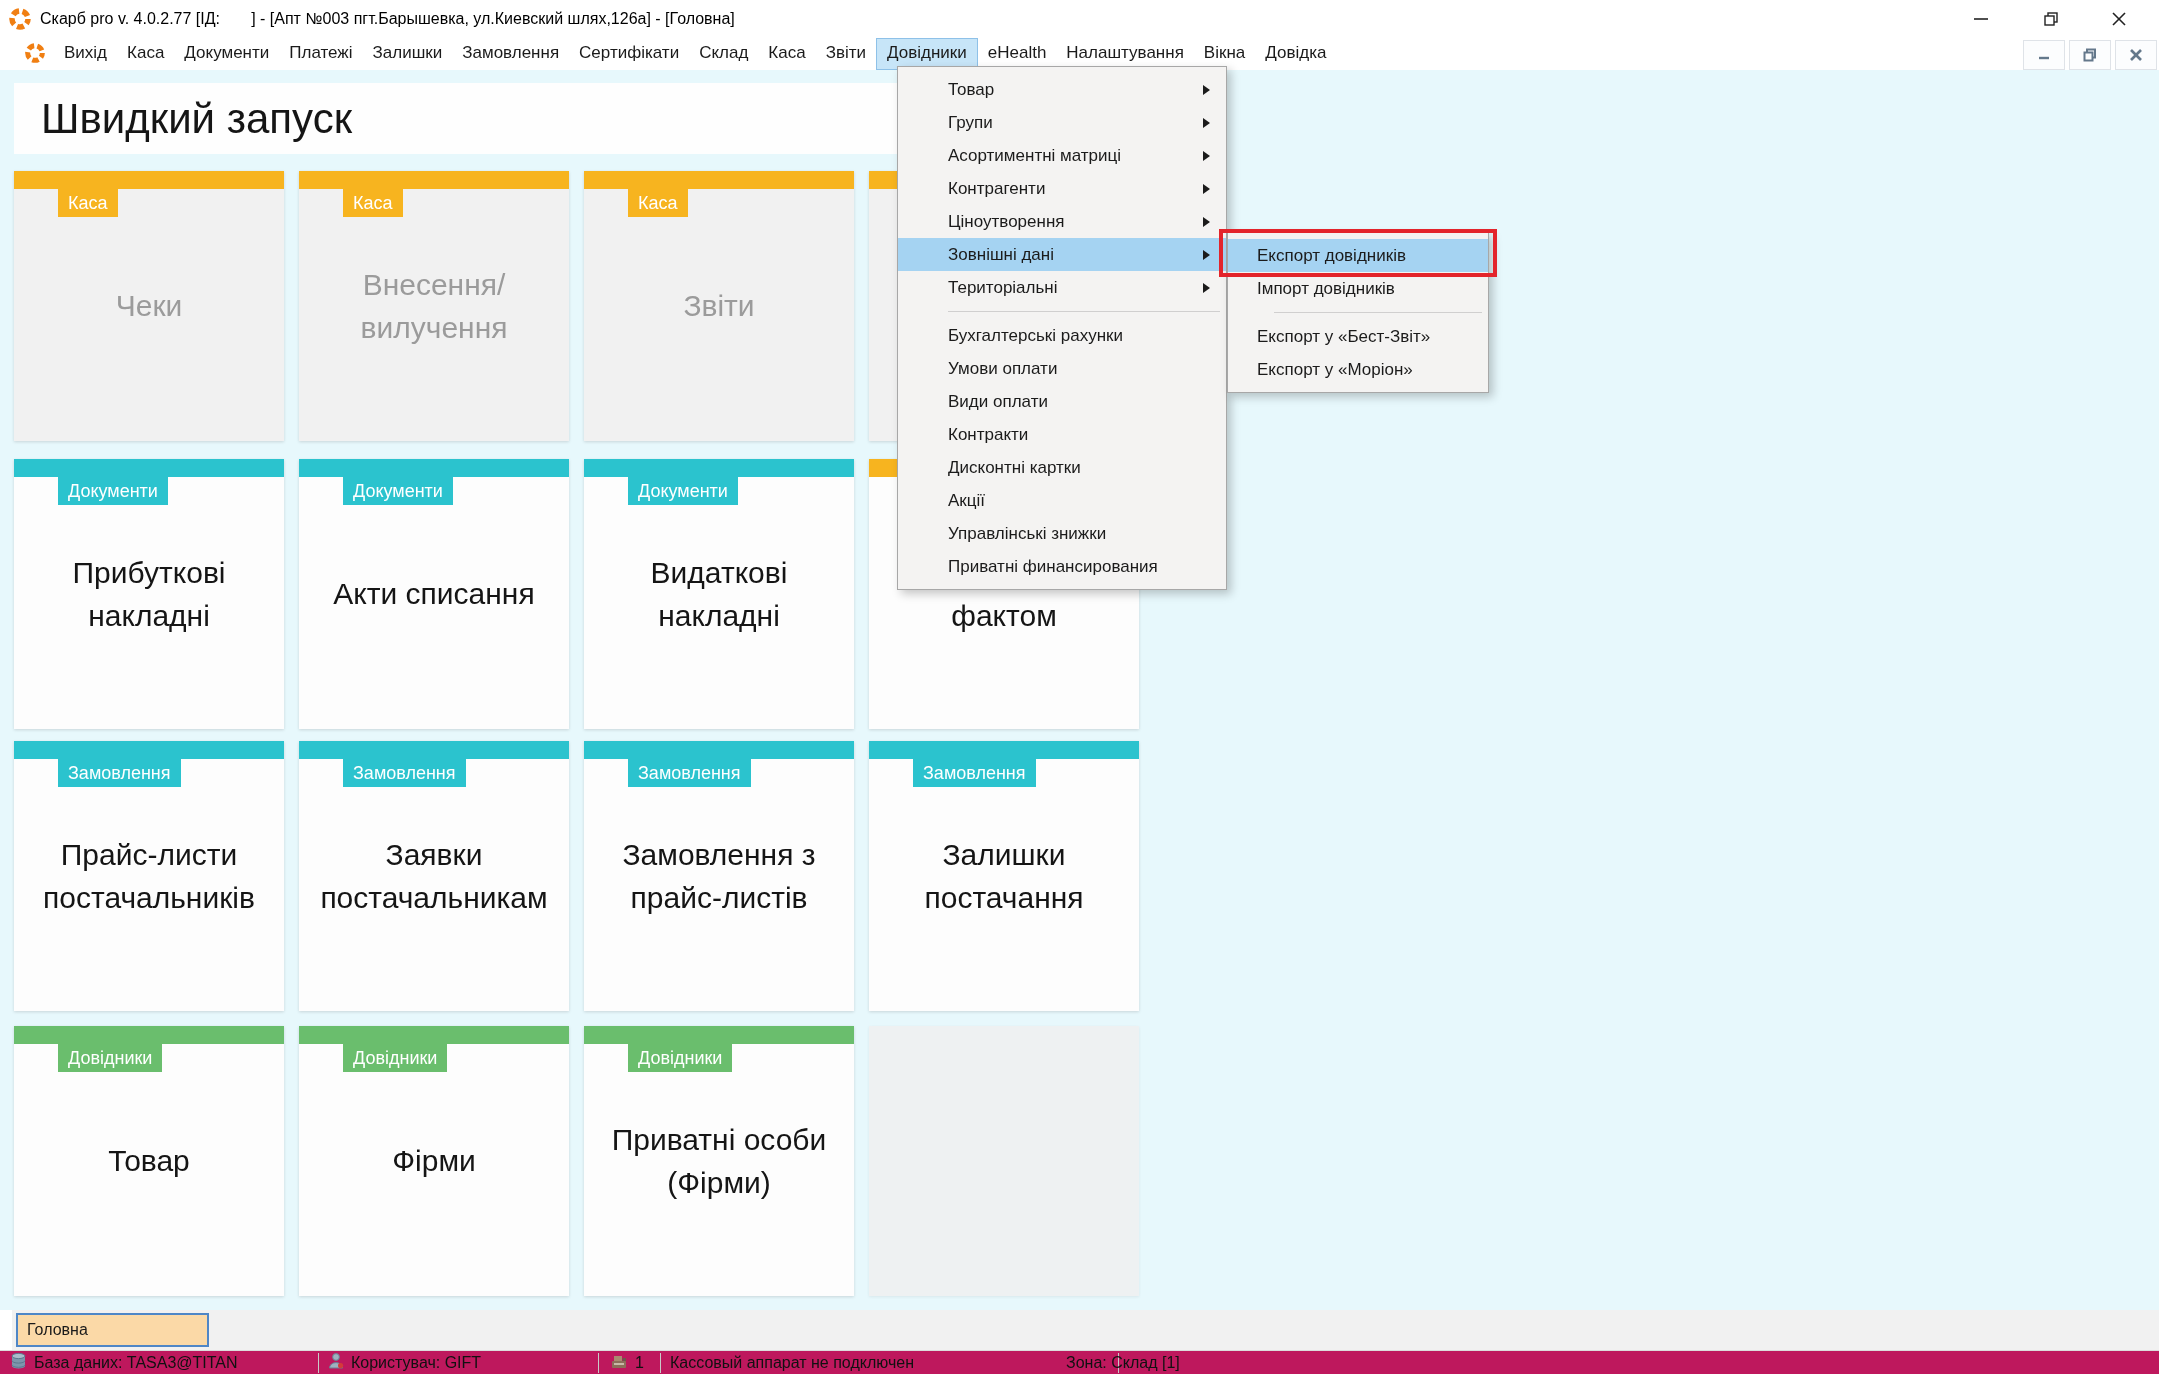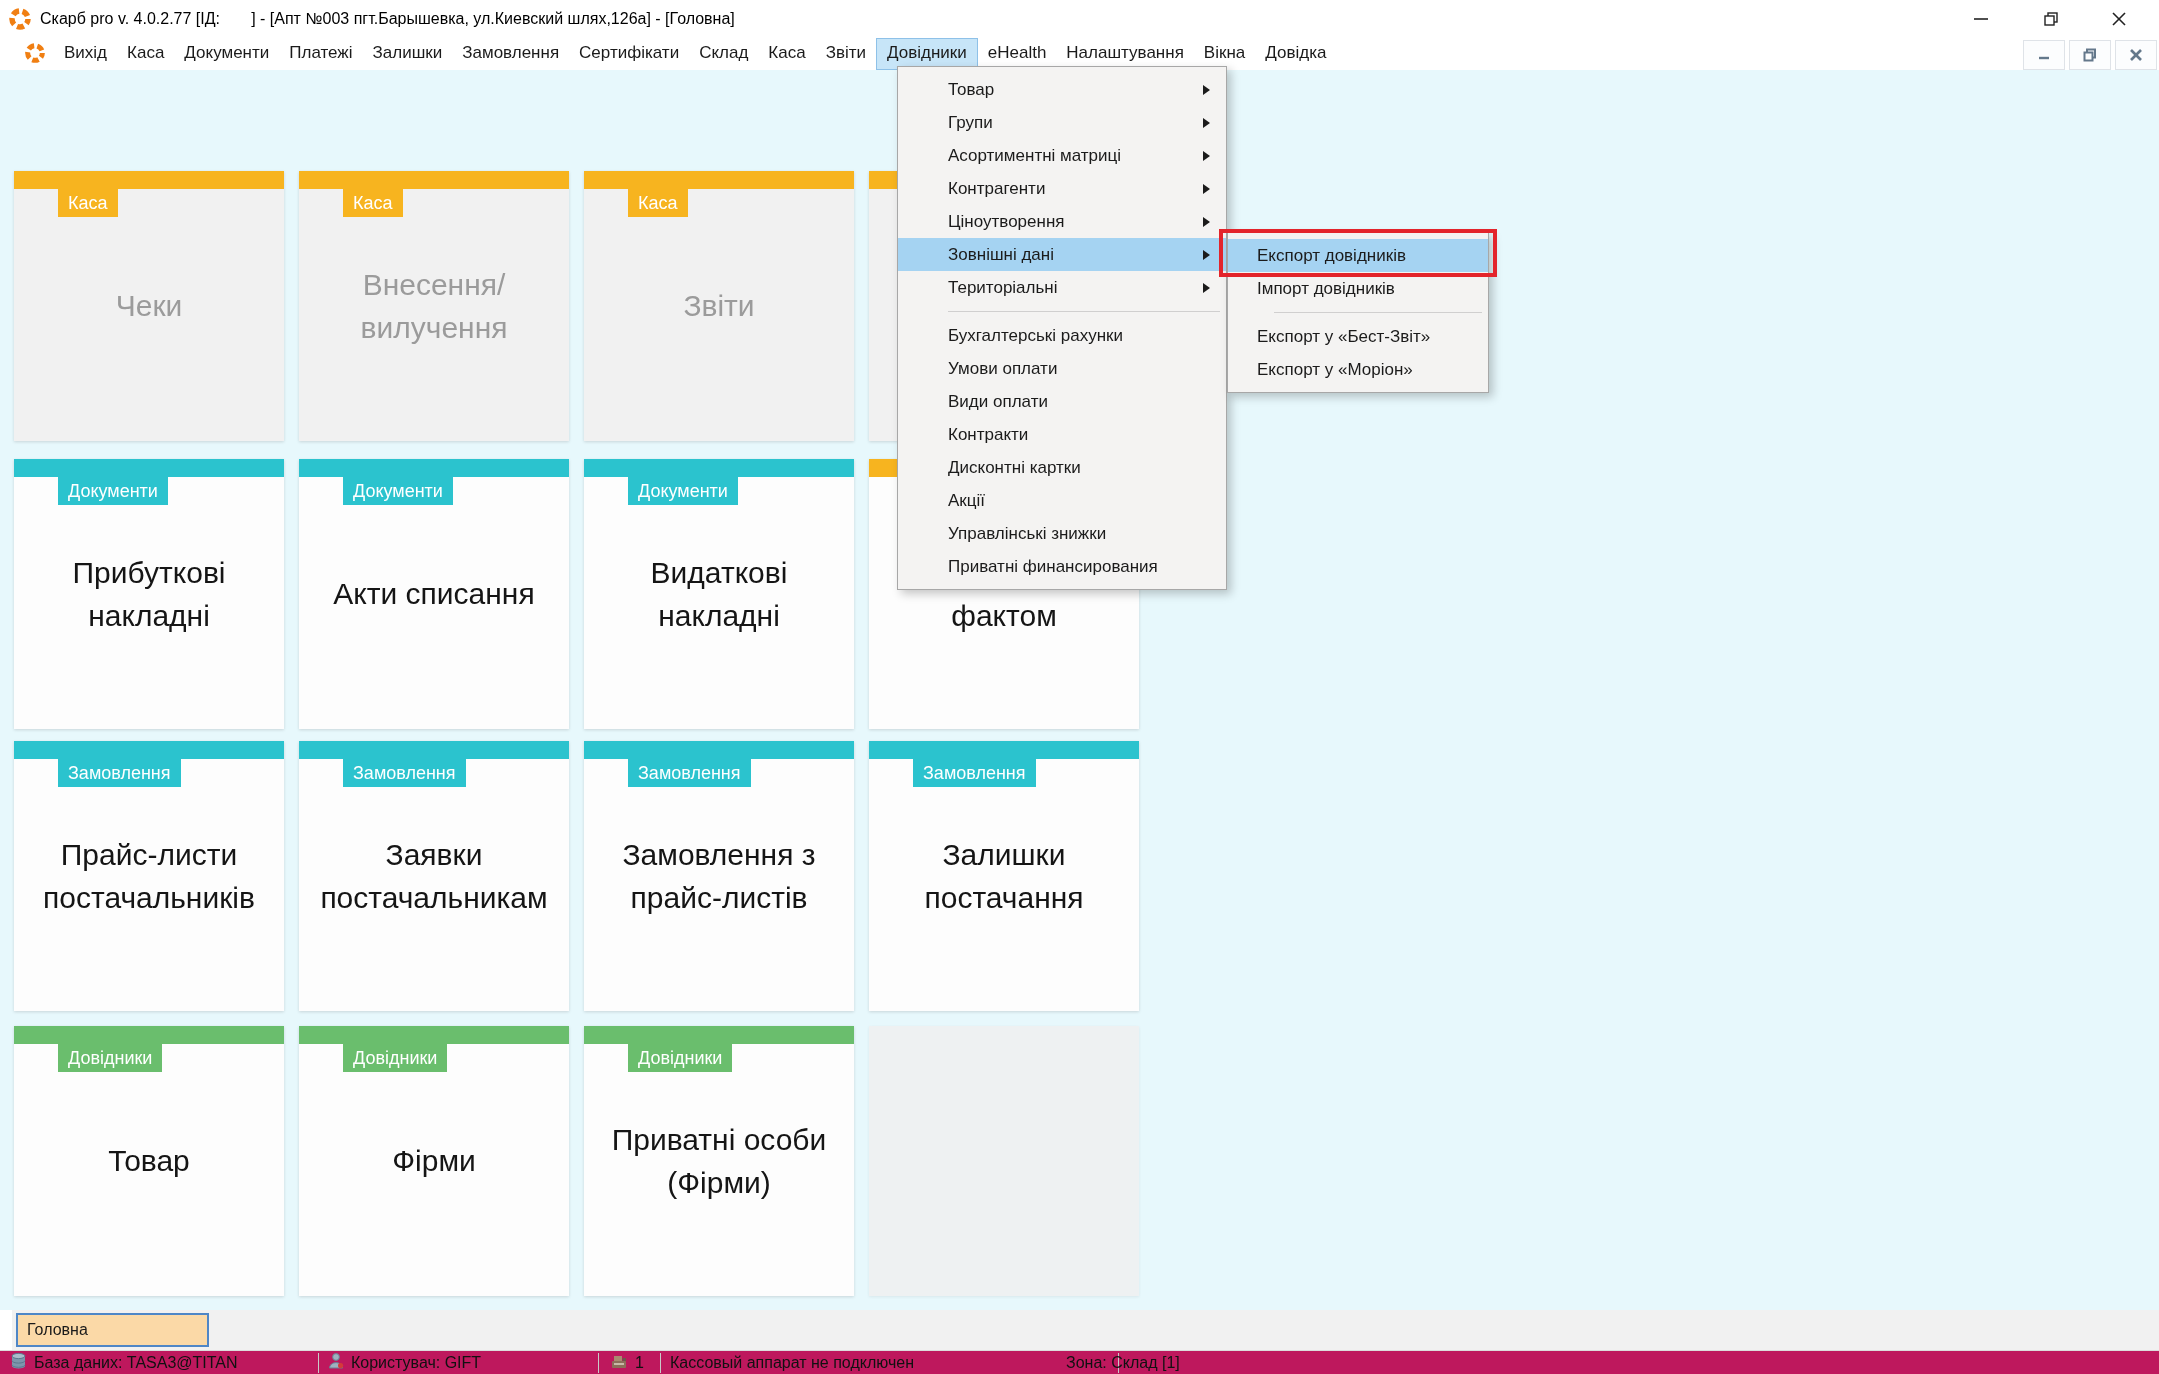--- a/index.html
+++ b/index.html
@@ -132,20 +132,23 @@
   <span class="mdi-btn">
     <svg width="16" height="16">
         <line x1="3" y1="3" x2="13" y2="13" stroke="#64788b" stroke-width="2.6"></line>
         <line x1="13" y1="3" x2="3" y2="13" stroke="#64788b" stroke-width="2.6"></line>
       </svg>
   </span>
 </div>
 
 <div class="main">
 
+  <div class="qt-header">
+    <div class="qt-title">Швидкий запуск</div>
+  </div>
 
   <div class="tile gray cat-yellow r0 c0">
     <div class="bar"></div>
     <span class="badge">Каса</span>
     <div class="label">
         <span>Чеки</span>
       </div>
   </div>
   <div class="tile gray cat-yellow r0 c1">
     <div class="bar"></div>

